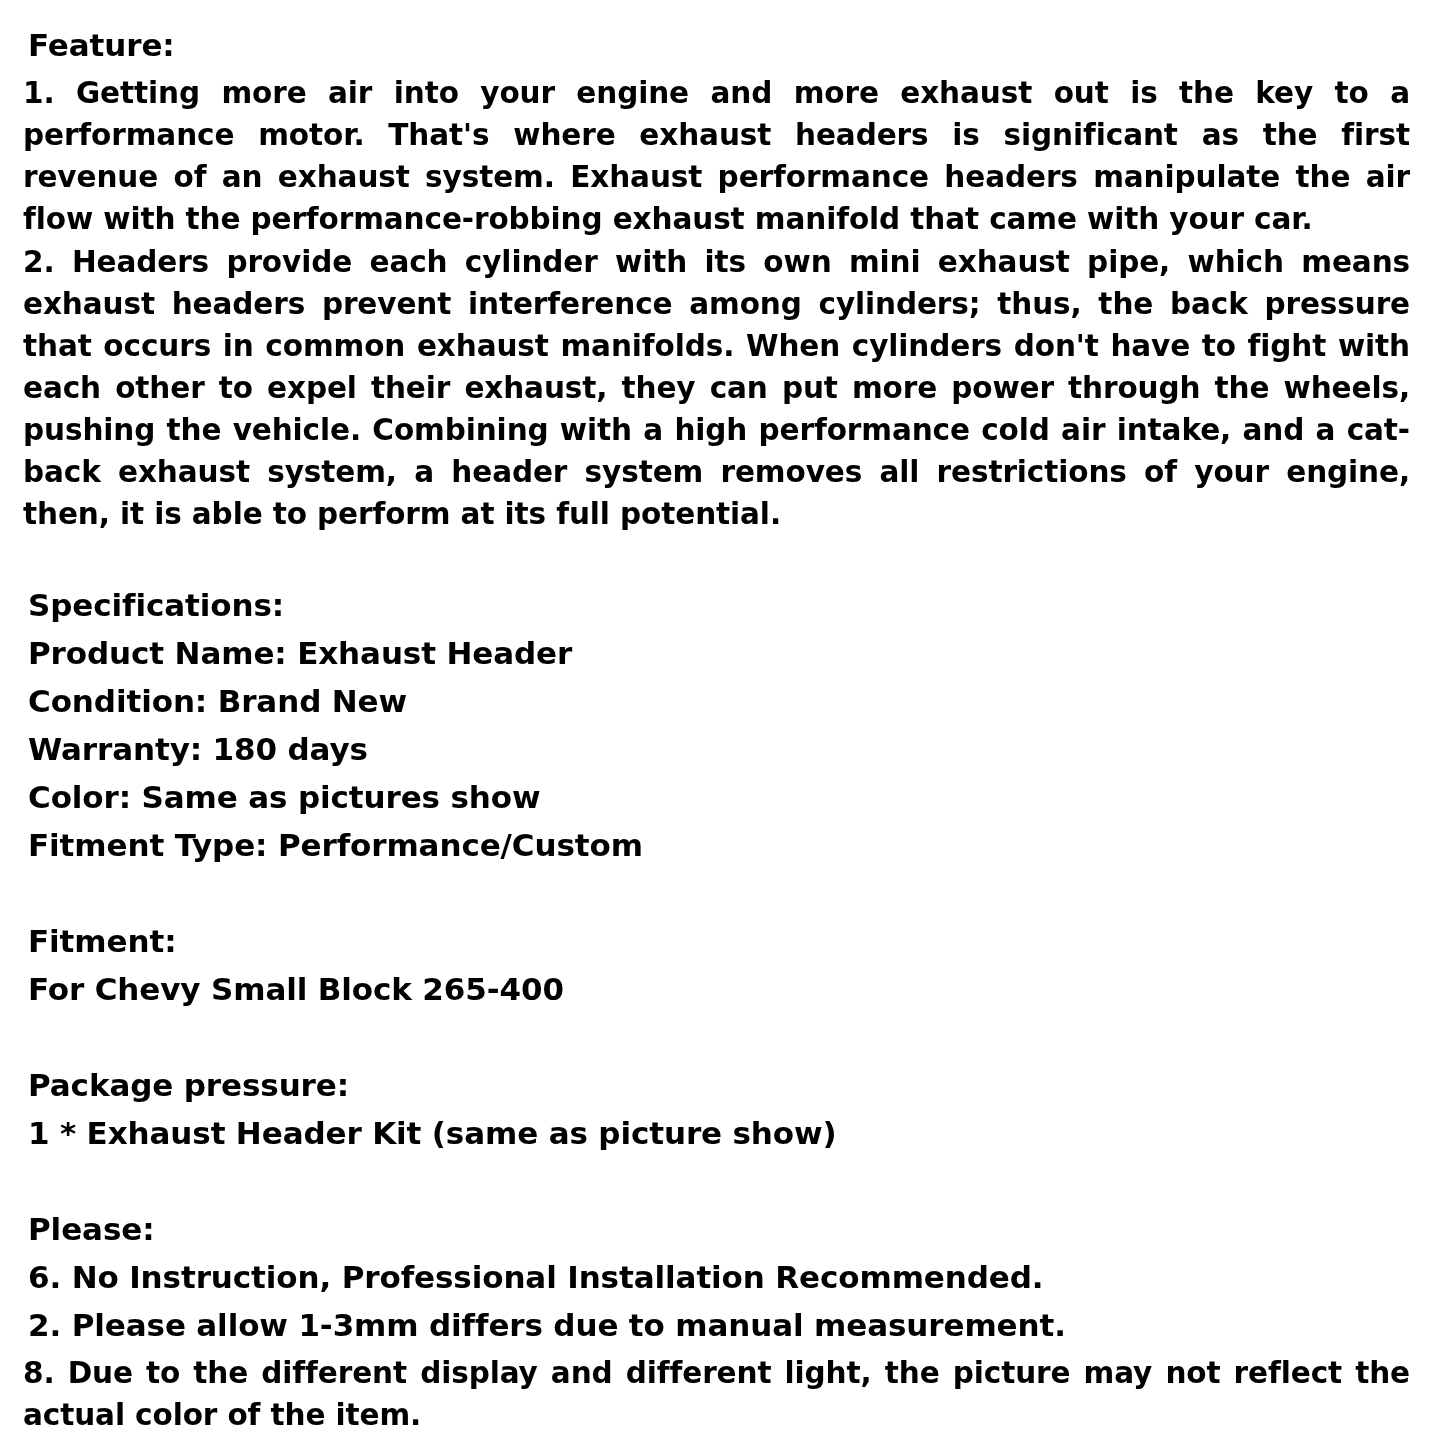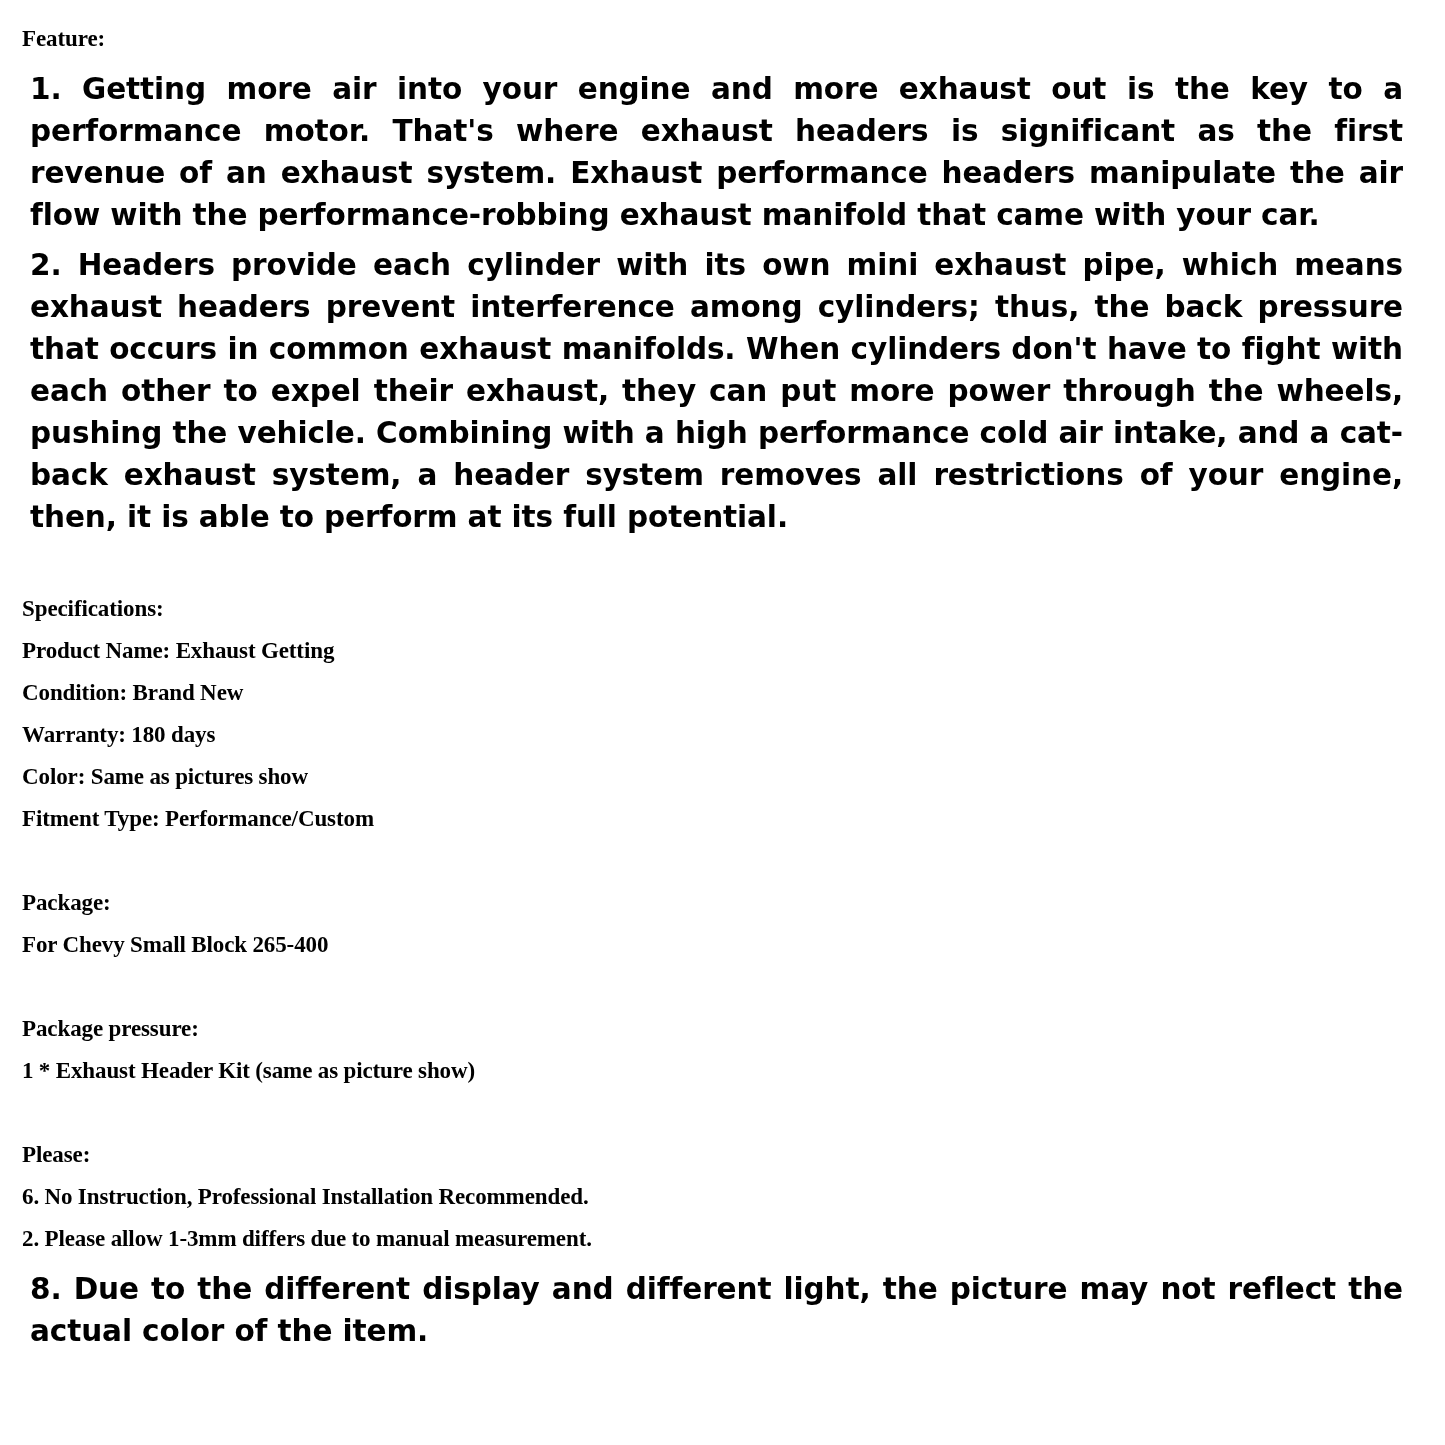--- a/index.html
+++ b/index.html
@@ -17,39 +17,38 @@
   .page {
     box-sizing: border-box;
     width: 1445px;
     height: 1445px;
     padding: 18px 34px 0 22px;
   }
   .block {
     margin: 0;
   }
   .line {
-    font-size: 23px;
+    font-size: 31px;
     font-weight: bold;
     line-height: 42px;
     letter-spacing: -0.1px;
     text-align: justify;
     text-justify: inter-word;
-    margin: 0;
+    margin: 6px;
     white-space: pre-wrap;
     word-spacing: -0.2px;
-    font-family: Liberation Serif, serif;
   }
   .para {
     font-size: 29.5px;
     font-weight: bold;
     line-height: 42px;
     letter-spacing: -0.1px;
     text-align: justify;
     text-justify: inter-word;
-    margin: 8px;
+    margin: 1px;
     hyphens: auto;
     -webkit-hyphens: auto;
   }
   .spacer {
     height: 42px;
   }
 </style>
 </head>
 <body>
 
@@ -58,31 +57,31 @@
   <section class="block">
     <p class="line">Feature:</p>
     <p class="para">1. Getting more air into your engine and more exhaust out is the key to a performance motor. That's where exhaust headers is significant as the first revenue of an exhaust system. Exhaust performance headers manipulate the air flow with the performance-robbing exhaust manifold that came with your car.</p>
     <p class="para">2. Headers provide each cylinder with its own mini exhaust pipe, which means exhaust headers prevent interference among cylinders; thus, the back pressure that occurs in common exhaust manifolds. When cylinders don't have to fight with each other to expel their exhaust, they can put more power through the wheels, pushing the vehicle. Combining with a high performance cold air intake, and a cat-back exhaust system, a header system removes all restrictions of your engine, then, it is able to perform at its full potential.</p>
   </section>
 
   <div class="spacer"></div>
 
   <section class="block">
     <p class="line">Specifications:</p>
-    <p class="line">Product Name: Exhaust Getting</p>
+    <p class="line">Product Name: Exhaust Header</p>
     <p class="line">Condition: Brand New</p>
     <p class="line">Warranty: 180 days</p>
     <p class="line">Color: Same as pictures show</p>
     <p class="line">Fitment Type: Performance/Custom</p>
   </section>
 
   <div class="spacer"></div>
 
   <section class="block">
-    <p class="line">Package:</p>
+    <p class="line">Fitment:</p>
     <p class="line">For Chevy Small Block 265-400</p>
   </section>
 
   <div class="spacer"></div>
 
   <section class="block">
     <p class="line">Package pressure:</p>
     <p class="line">1 * Exhaust Header Kit (same as picture show)</p>
   </section>
 

